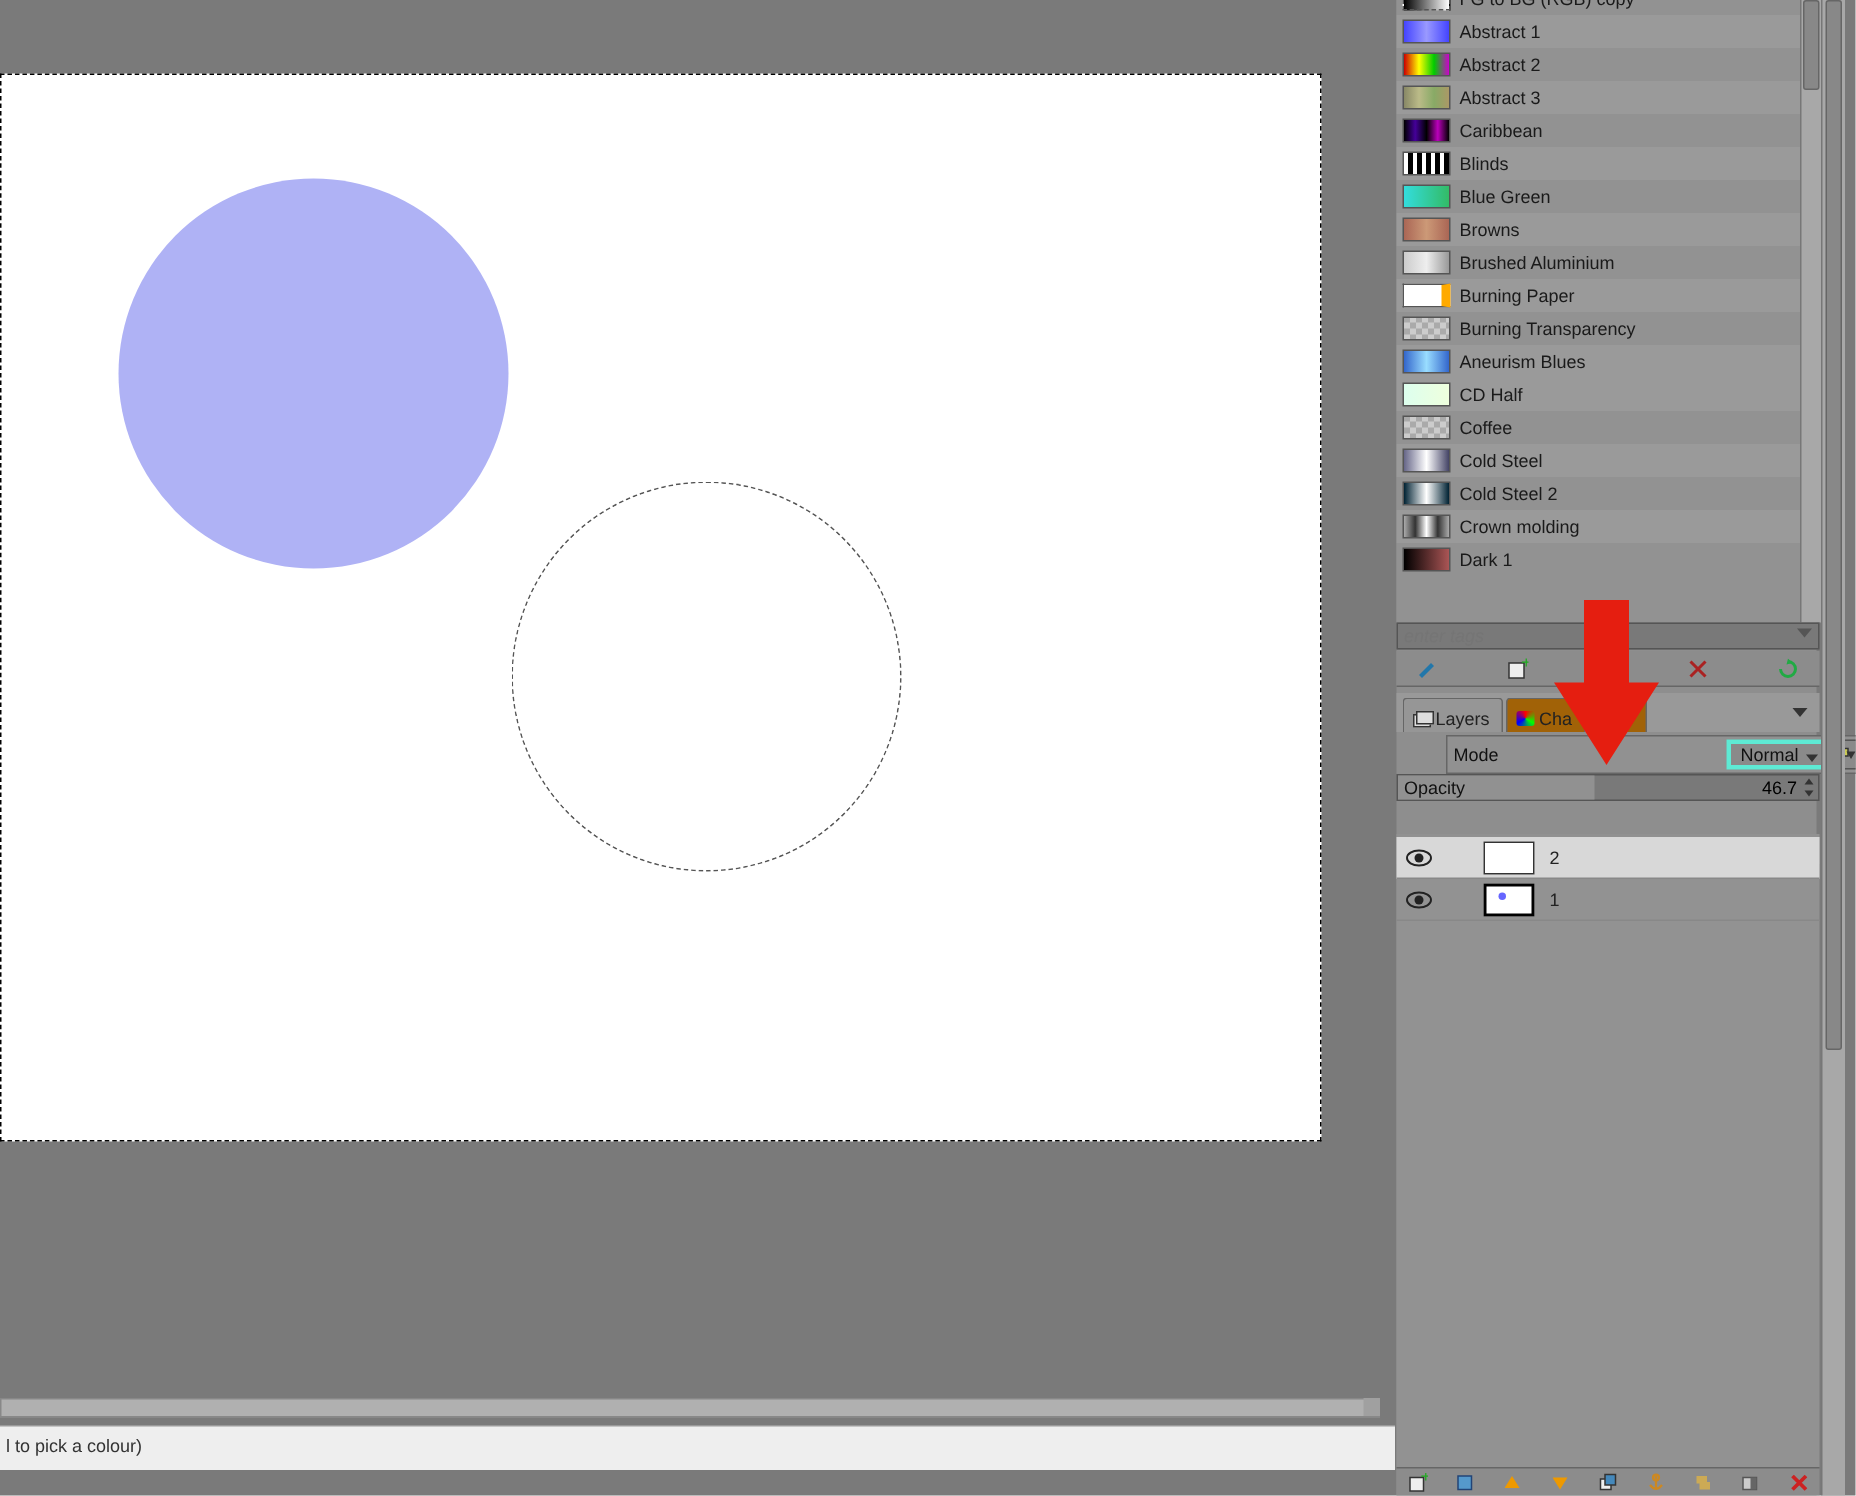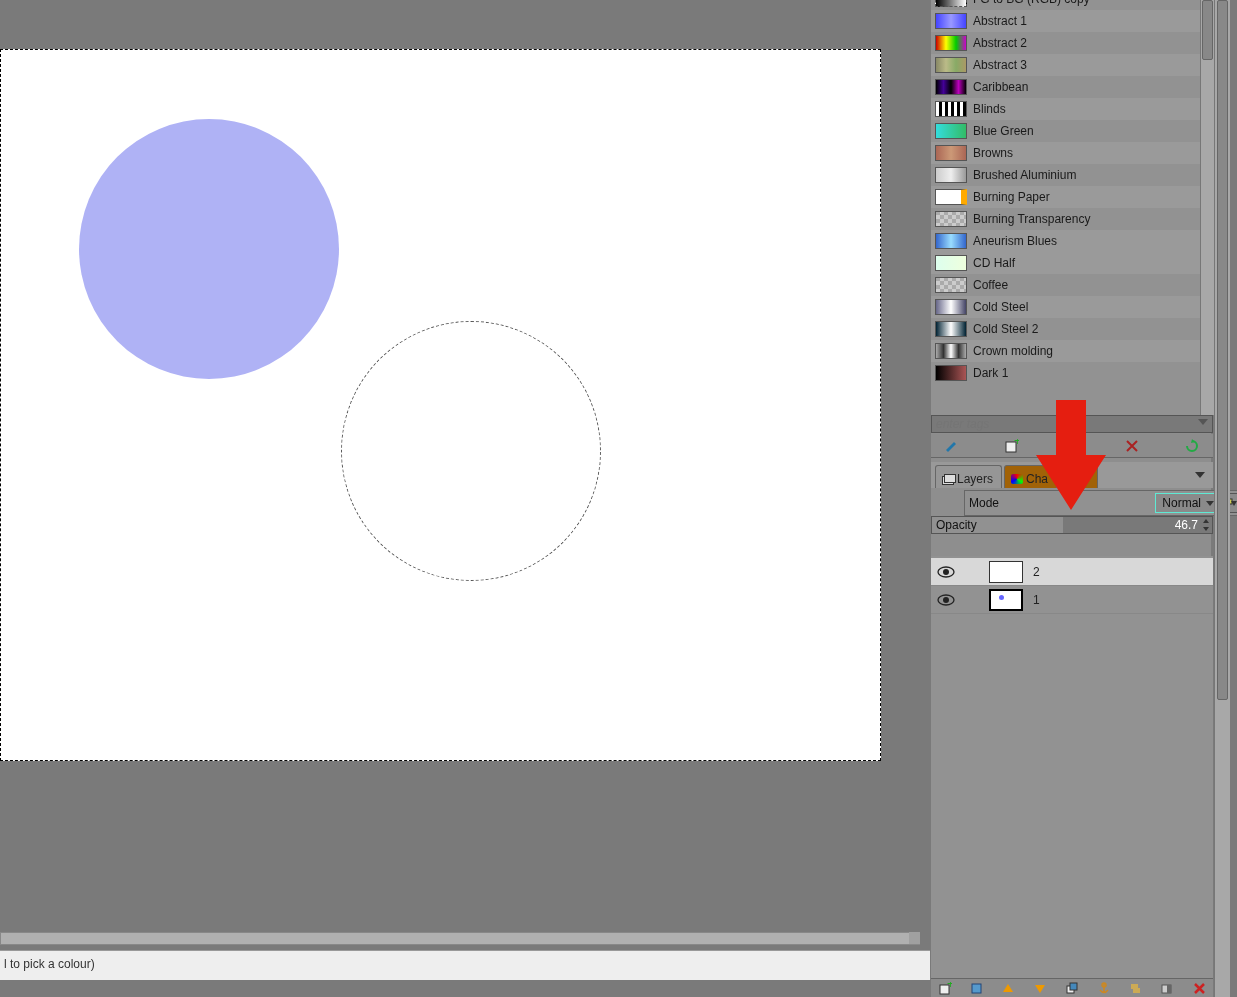--- a/index.html
+++ b/index.html
@@ -54,29 +54,29 @@
 .tabs { position: absolute; left: 0; top: 462px; width: 282px; height: 26px; background: #999; display: flex; align-items: flex-end; padding-left: 4px; }
 .tab { height: 23px; padding: 4px 8px 0 6px; background: #a16207; border: 1px solid #666; border-bottom: none; margin-right: 2px; display: flex; align-items: center; gap: 3px; color: #222; cursor: pointer; border-radius: 3px 3px 0 0; }
 .tab.active { background: #969696; }
 .tabmenu { margin-left: auto; width: 18px; height: 18px; margin-right: 4px; margin-bottom: 3px; display: flex; align-items: center; justify-content: center; cursor: pointer; }
 .tab-ic-layers{display:inline-block;width:12px;height:10px;position:relative}.tab-ic-layers::before,.tab-ic-layers::after{content:'';position:absolute;width:10px;height:7px;background:#ddd;border:1px solid #333}.tab-ic-layers::before{left:0;top:2px}.tab-ic-layers::after{left:2px;top:0}
 .tab-ic-chan{display:inline-block;width:12px;height:10px;background:conic-gradient(red,lime,blue,red);border-radius:2px}
 .tab-menu-ic{width:0;height:0;border-left:5px solid transparent;border-right:5px solid transparent;border-top:6px solid #333;display:inline-block;position:relative;top:-1px}
 
 .mode-row { position: absolute; left: 0; top: 490px; width: 282px; height: 26px; background: #919191; border: 1px solid #666; display: flex; align-items: center; padding: 0 4px; margin-left: 33px; }
 .mode-lbl { margin-right: auto; color: #111; }
-.mode-combo { background: #8a8a8a; border: 1px solid #5eead4; height: 20px; padding: 0 18px 0 6px; position: relative; display: flex; align-items: center; color: #111; cursor: pointer; }
+.mode-combo { background: #8a8a8a; border: 3px solid #5eead4; height: 20px; padding: 0 18px 0 6px; position: relative; display: flex; align-items: center; color: #111; cursor: pointer; }
 .mode-combo::after { content: ''; position: absolute; right: 5px; top: 7px; border-left: 4px solid transparent; border-right: 4px solid transparent; border-top: 5px solid #333; }
 .mode-extra { width: 18px; height: 20px; margin-left: 3px; background: #8a8a8a; border: 1px solid #555; display:flex; align-items:center; justify-content:center; cursor:pointer; position:relative; }
 .mode-extra::after{content:'';position:absolute;right:3px;top:7px;border-left:3px solid transparent;border-right:3px solid transparent;border-top:5px solid #333}
 
 .op-row { position: absolute; left: 0; top: 516px; width: 282px; height: 18px; background: #797979; border: 1px solid #555; display: flex; }
 .op-fill { background: #919191; height: 100%; }
 .op-lbl { position: absolute; left: 4px; top: 1px; color: #111; }
-.op-val { position: absolute; right: 14px; top: 1px; color: #ffffff; }
+.op-val { position: absolute; right: 14px; top: 1px; color: #000000; }
 .op-spin { position: absolute; right: 1px; top: 0; width: 10px; height: 16px; display: flex; flex-direction: column; }
 .op-spin div { flex: 1; display: flex; align-items: center; justify-content: center; }
 .sp-up{width:0;height:0;border-left:3px solid transparent;border-right:3px solid transparent;border-bottom:4px solid #333}
 .sp-dn{width:0;height:0;border-left:3px solid transparent;border-right:3px solid transparent;border-top:4px solid #333}
 
 .lock-row { position: absolute; left: 0; top: 556px; width: 282px; height: 20px; background: #919191; display: flex; align-items: center; padding-left: 4px; gap: 6px; color: #111; }
 .lock-btn{width:18px;height:16px;display:flex;align-items:center;justify-content:center;cursor:pointer;opacity:.6}
 
 .layers { position: absolute; left: 0; top: 558px; width: 282px; height: 420px; background: #929292; }
 .layer { display: flex; align-items: center; height: 28px; padding-left: 6px; gap: 10px; border-bottom: 1px solid #888; }

